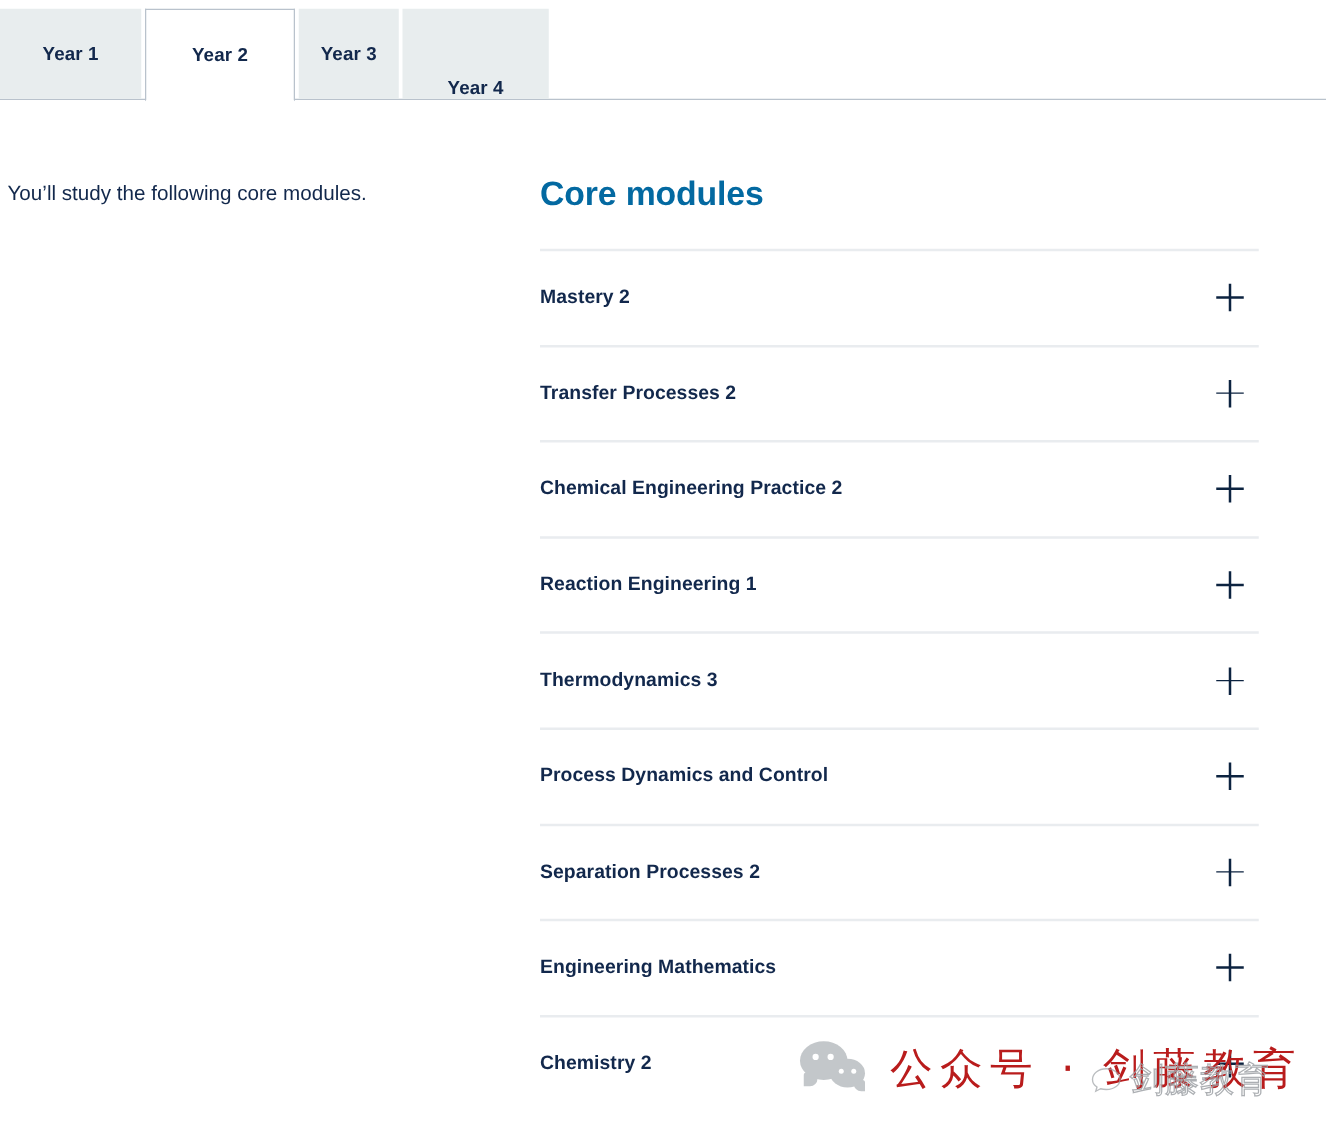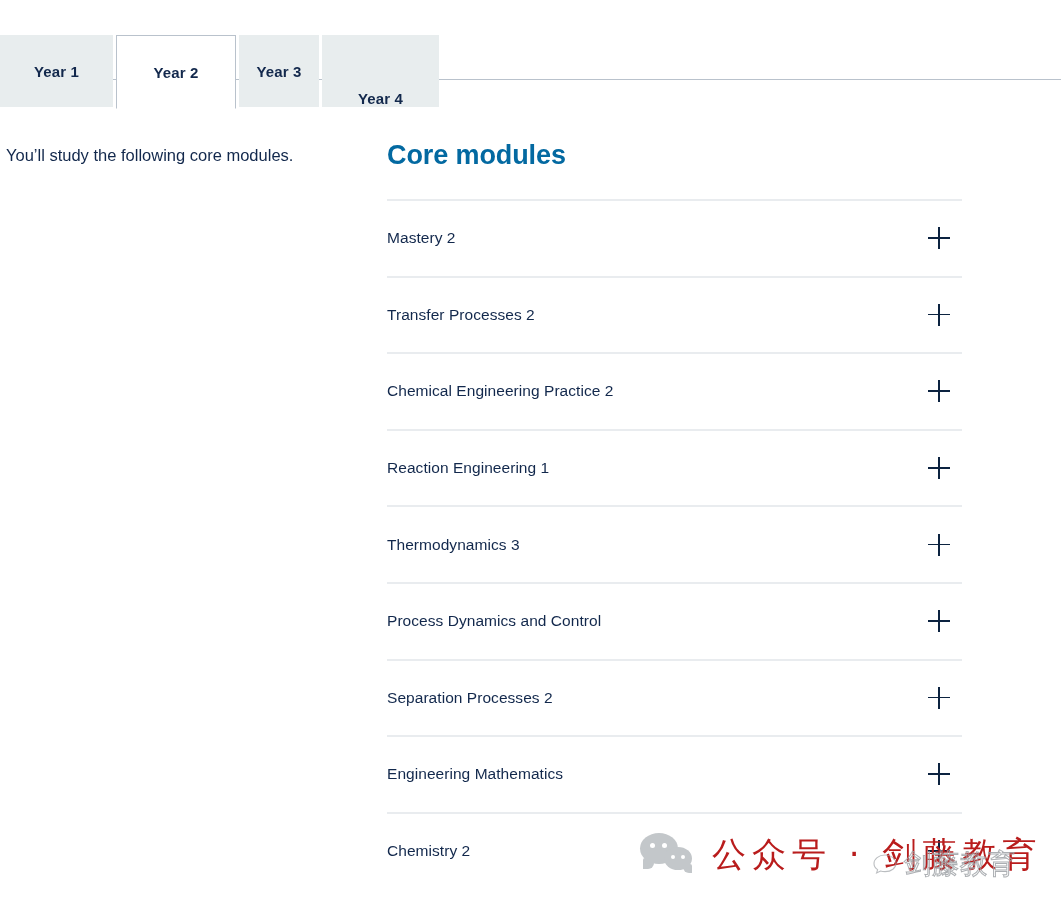--- a/index.html
+++ b/index.html
@@ -29,21 +29,20 @@
     height: 1px;
     background: #b9c2cc;
   }
   .tabs {
     position: absolute;
     left: 0;
     top: 7px;
     display: flex;
     align-items: flex-start;
     z-index: 2;
-    margin-top: 28px;
   }
   .tab {
     box-sizing: border-box;
     height: 72px;
     display: flex;
     align-items: center;
     justify-content: center;
     background: #e8edee;
     color: #12284c;
     font-size: 15px;
@@ -66,20 +65,21 @@
     height: 74px;
     position: relative;
     z-index: 3;
   }
 
   
   .content {
     position: relative;
     display: flex;
     padding-top: 60px;
+    gap: 45px;
   }
   .left-col {
     width: 387px;
     box-sizing: border-box;
     padding-left: 6px;
     padding-right: 24px;
   }
   .left-col .intro {
     font-size: 16.5px;
     line-height: 1.45;
@@ -106,21 +106,21 @@
     border-top: 2px solid #e9ecef;
     height: 76.6px;
     box-sizing: border-box;
     display: flex;
     align-items: center;
     justify-content: space-between;
     cursor: pointer;
   }
   .acc-title {
     font-size: 15.5px;
-    font-weight: normal;
+    font-weight: bold;
     color: #12284c;
     letter-spacing: 0.05px;
   }
   .acc-icon {
     width: 24px;
     height: 24px;
     margin-right: 11px;
     flex: 0 0 auto;
     position: relative;
   }

